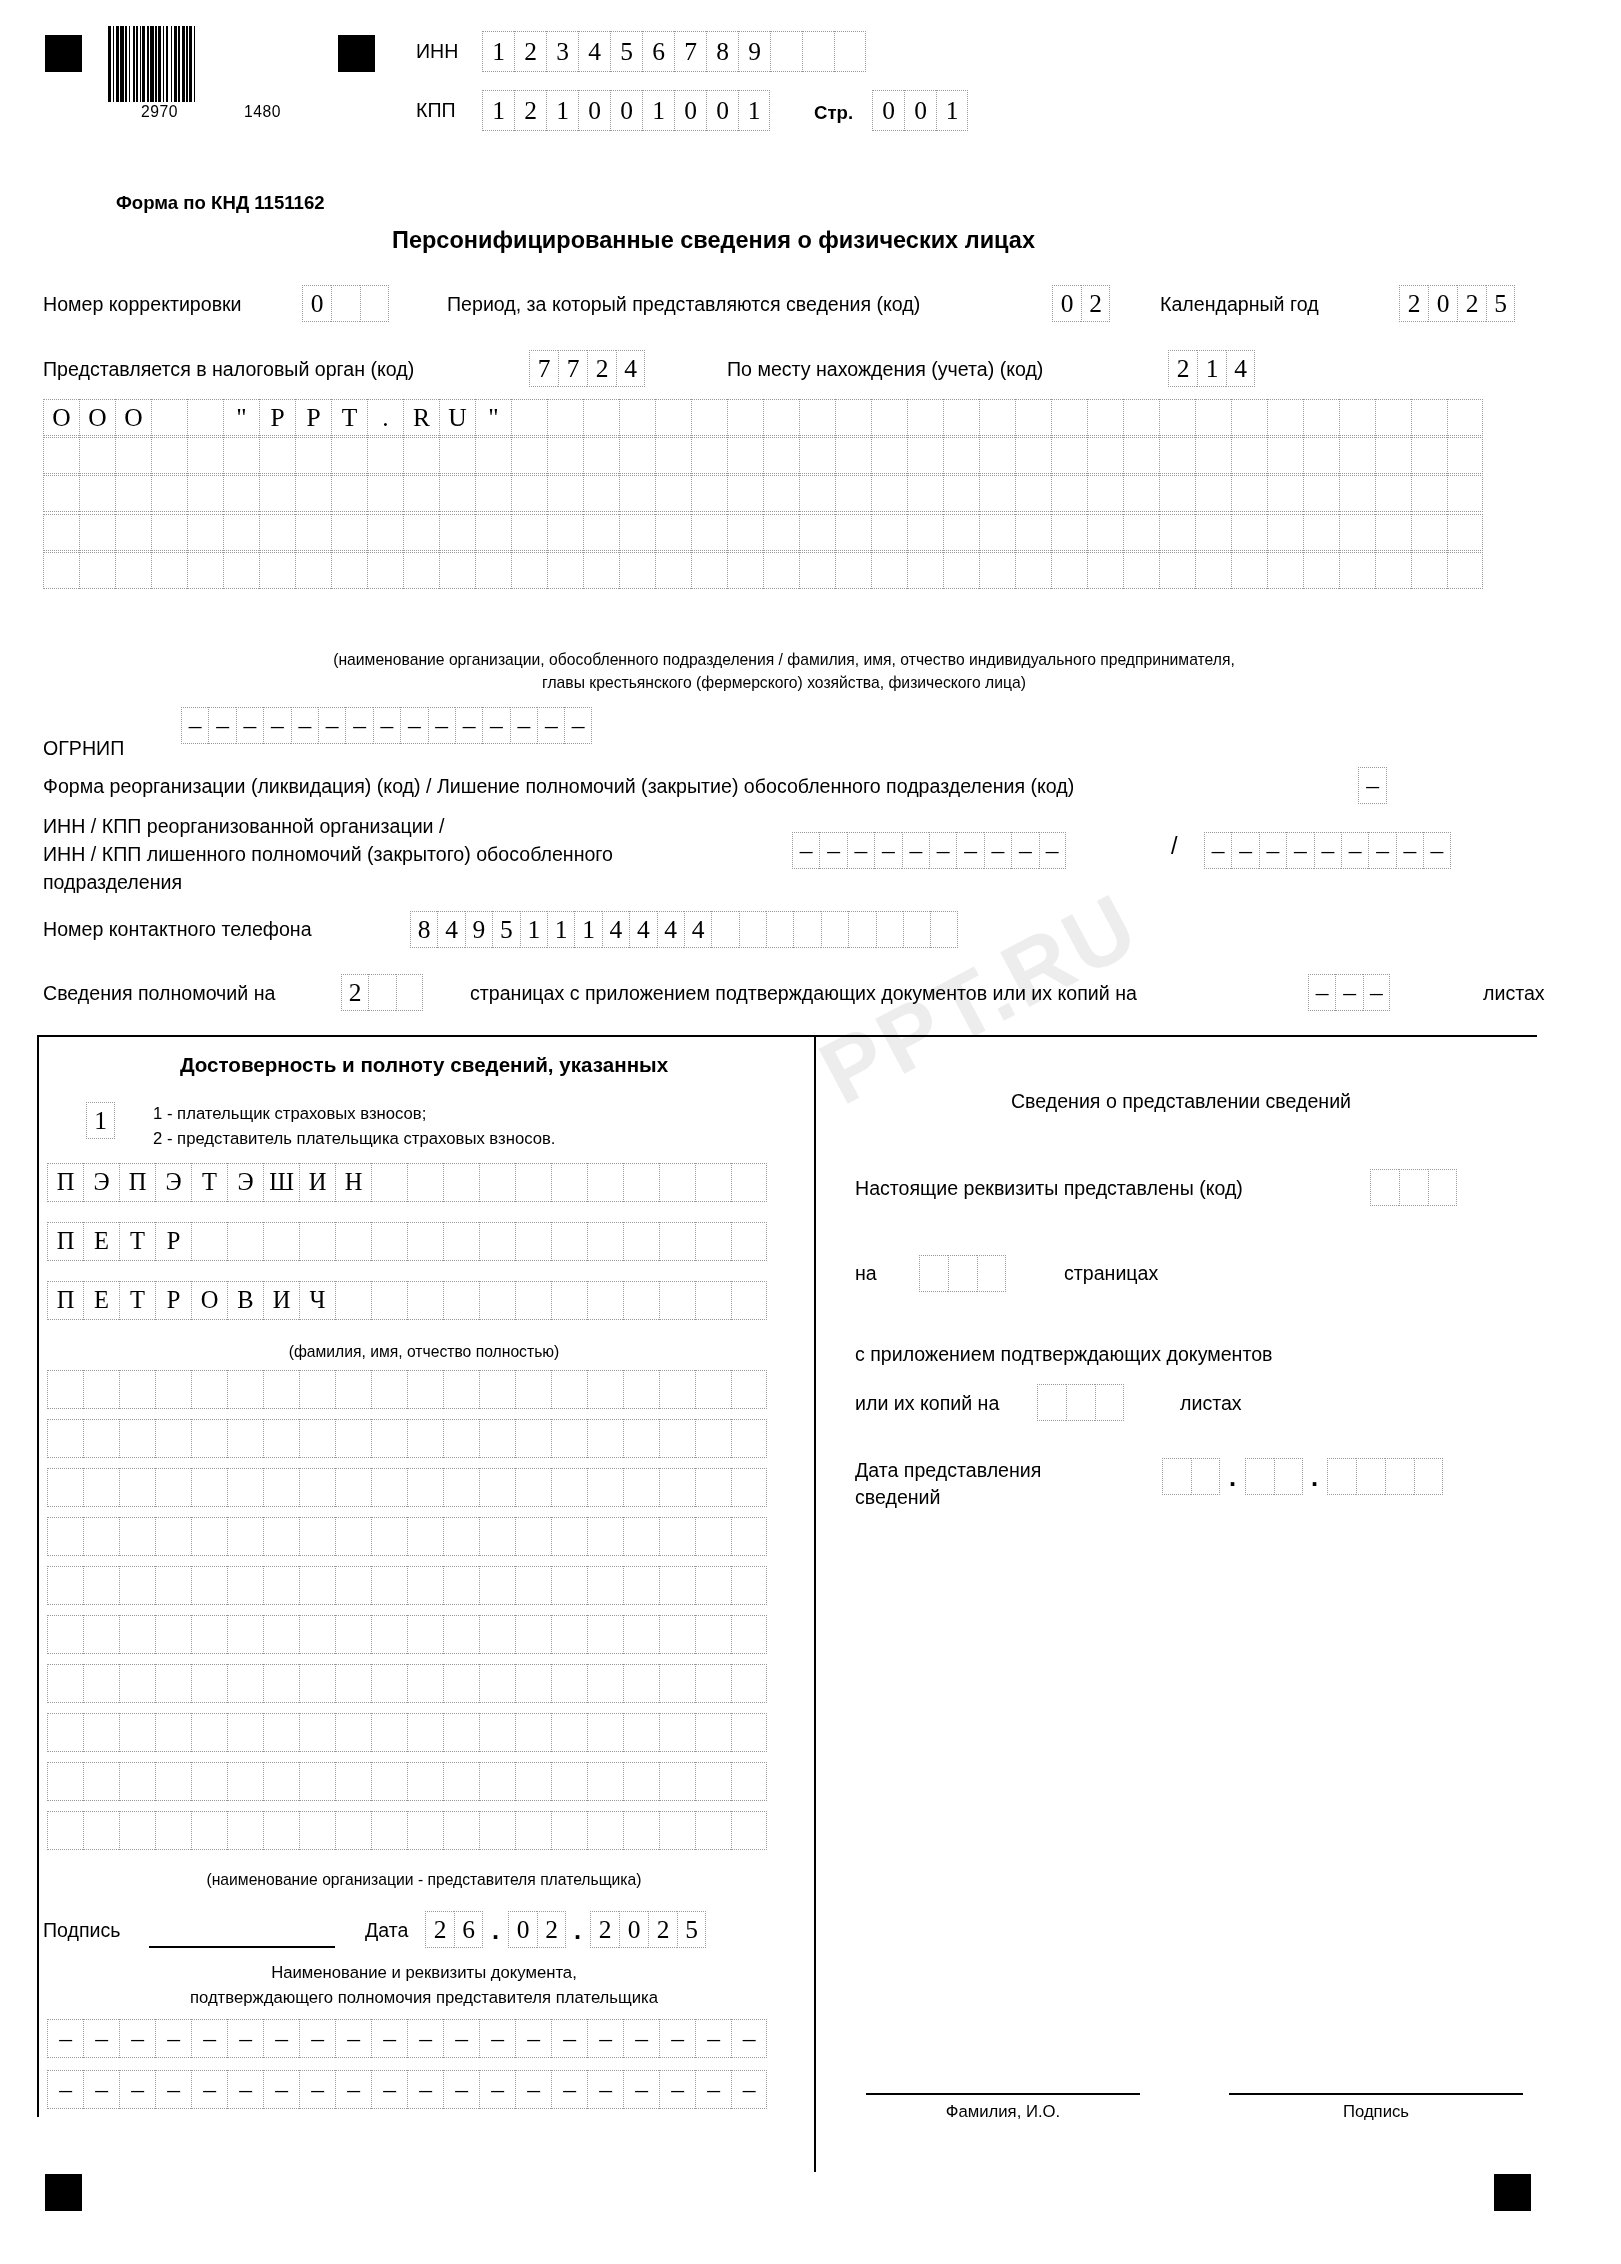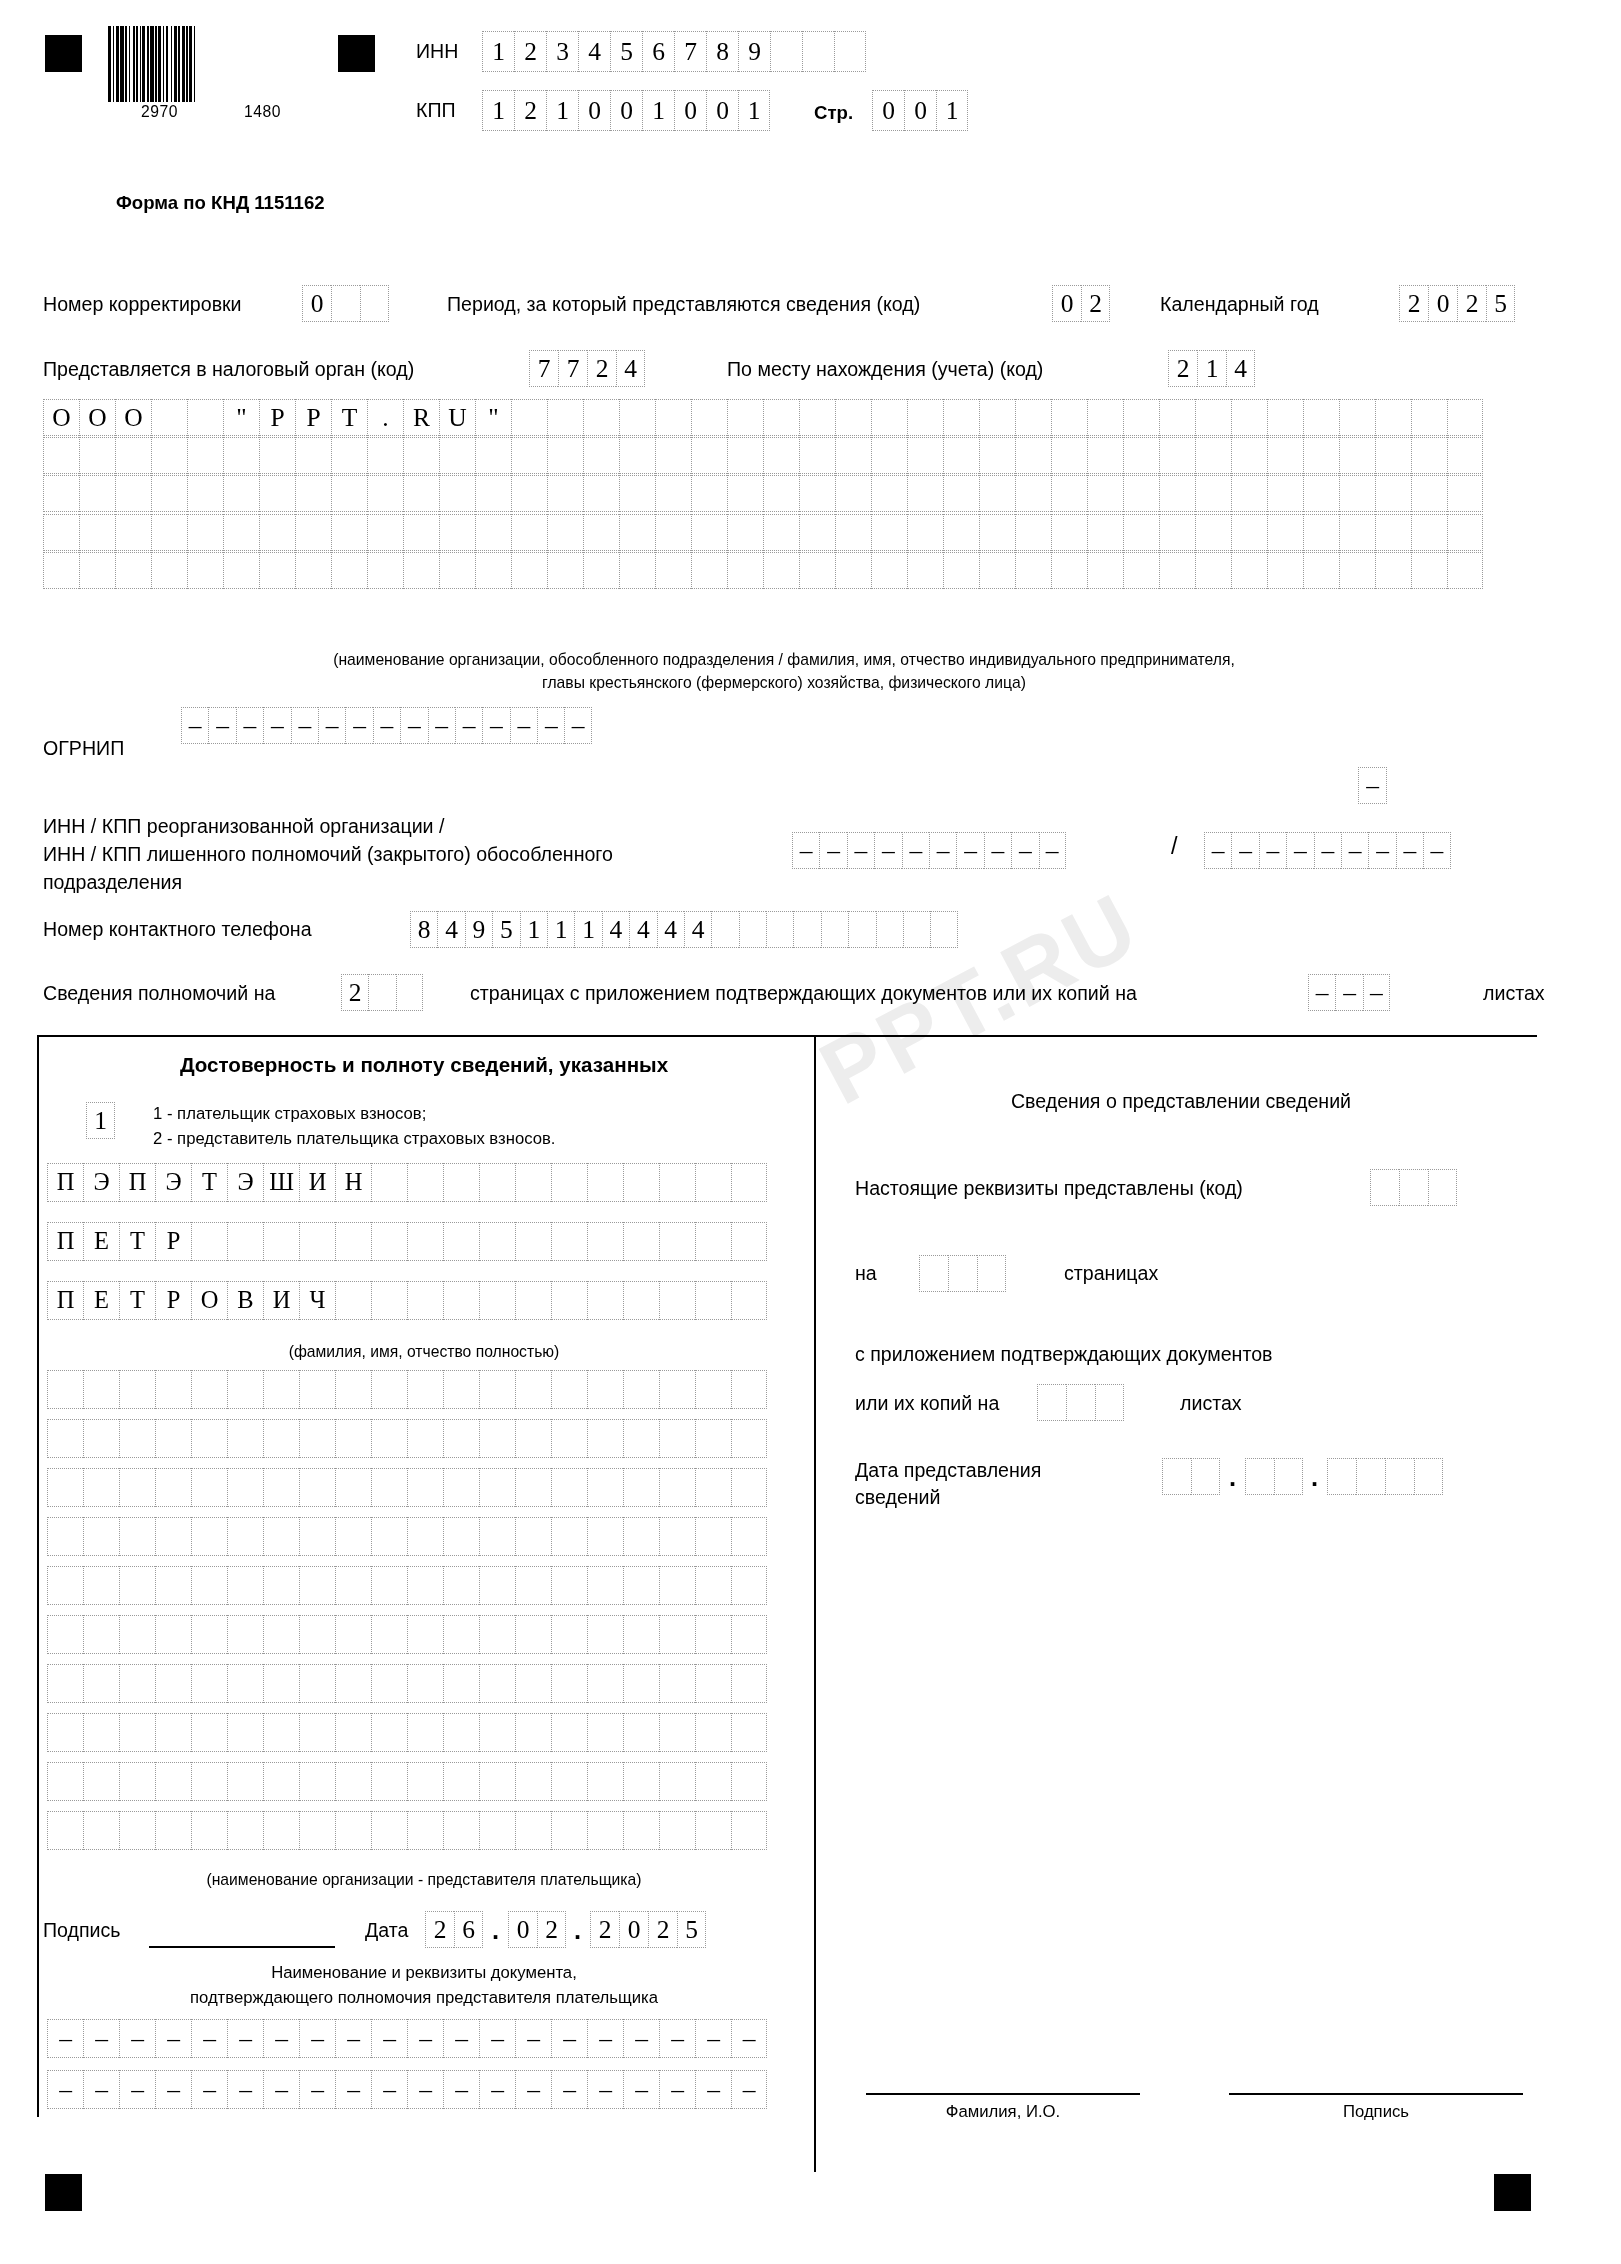--- a/index.html
+++ b/index.html
@@ -165,20 +165,21 @@
     </div>
   <div class="t b" style="left:814px; top:102px; font-size:18.6px;">Стр.</div>
   <div class="cells w33 h42" style="left:872px; top:90px;">
       <span class="cell">0</span>
       <span class="cell">0</span>
       <span class="cell">1</span>
     </div>
 
   <div class="t b" style="left:116px; top:192px; font-size:18.6px;">Форма по КНД 1151162</div>
 
+  <div class="t b" style="left:392px; top:227px; font-size:23.5px;">Персонифицированные сведения о физических лицах</div>
 
   <div class="t" style="left:43px; top:293px;">Номер корректировки</div>
   <div class="cells w30 h38" style="left:302px; top:285px;">
       <span class="cell">0</span>
       <span class="cell"></span>
       <span class="cell"></span>
     </div>
   <div class="t" style="left:447px; top:293px;">Период, за который представляются сведения (код)</div>
   <div class="cells w30 h38" style="left:1052px; top:285px;">
       <span class="cell">0</span>
@@ -434,20 +435,21 @@
       <span class="cell dash"></span>
       <span class="cell dash"></span>
       <span class="cell dash"></span>
       <span class="cell dash"></span>
       <span class="cell dash"></span>
       <span class="cell dash"></span>
       <span class="cell dash"></span>
       <span class="cell dash"></span>
     </div>
 
+  <div class="t" style="left:43px; top:775px;">Форма реорганизации (ликвидация) (код) / Лишение полномочий (закрытие) обособленного подразделения (код)</div>
   <div class="cells w30 h38" style="left:1358px; top:767px;">
       <span class="cell dash"></span>
     </div>
 
   <div class="t" style="left:43px; top:815px;">ИНН / КПП реорганизованной организации /</div>
   <div class="t" style="left:43px; top:843px;">ИНН / КПП лишенного полномочий (закрытого) обособленного</div>
   <div class="t" style="left:43px; top:871px;">подразделения</div>
   <div class="cells w28 h38" style="left:792px; top:832px;">
       <span class="cell dash"></span>
       <span class="cell dash"></span>

